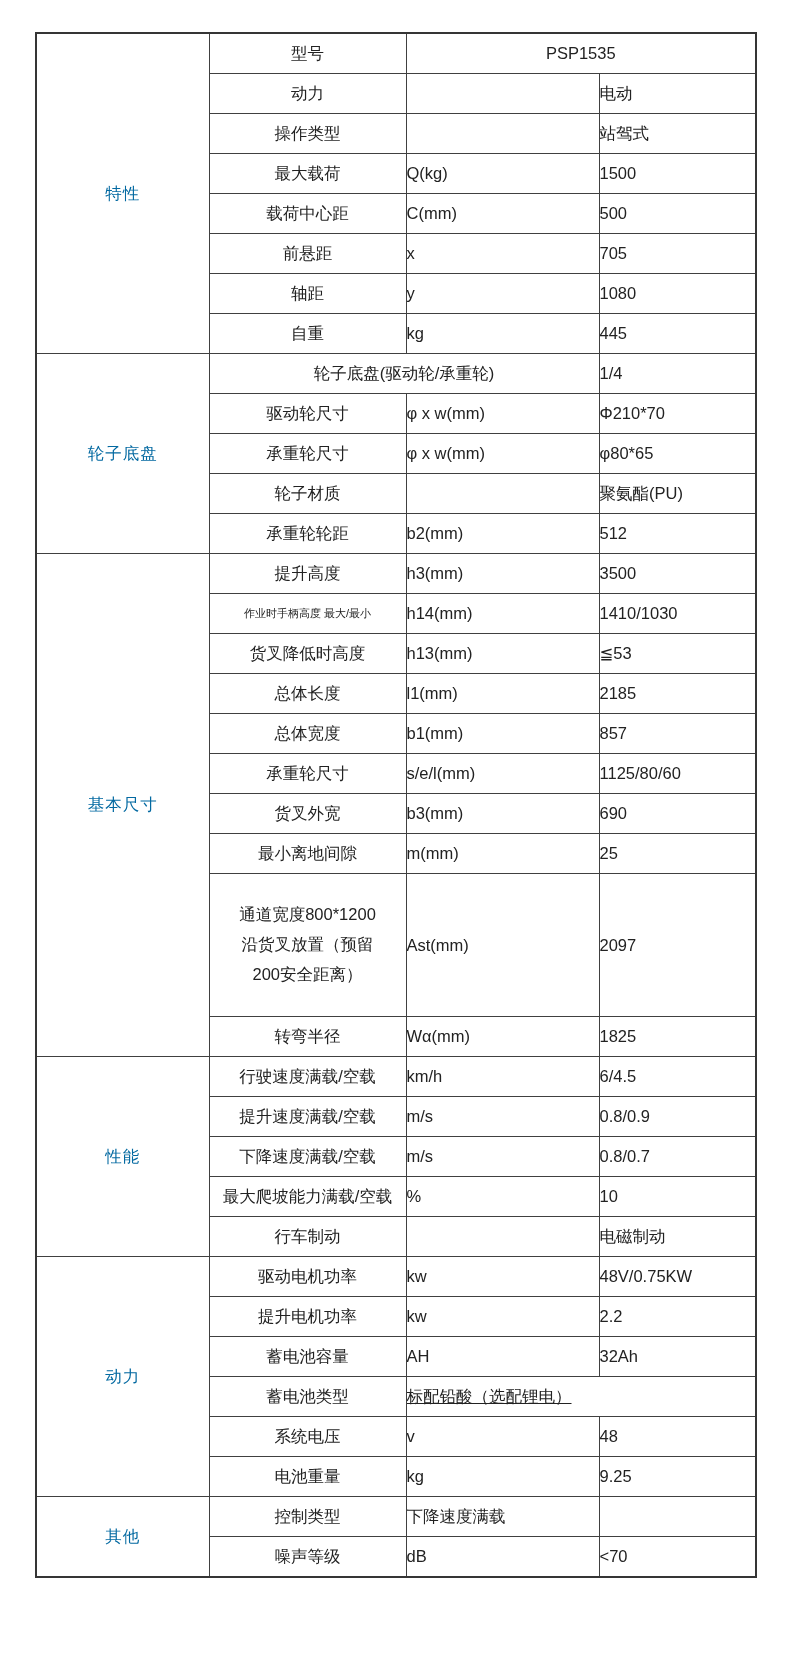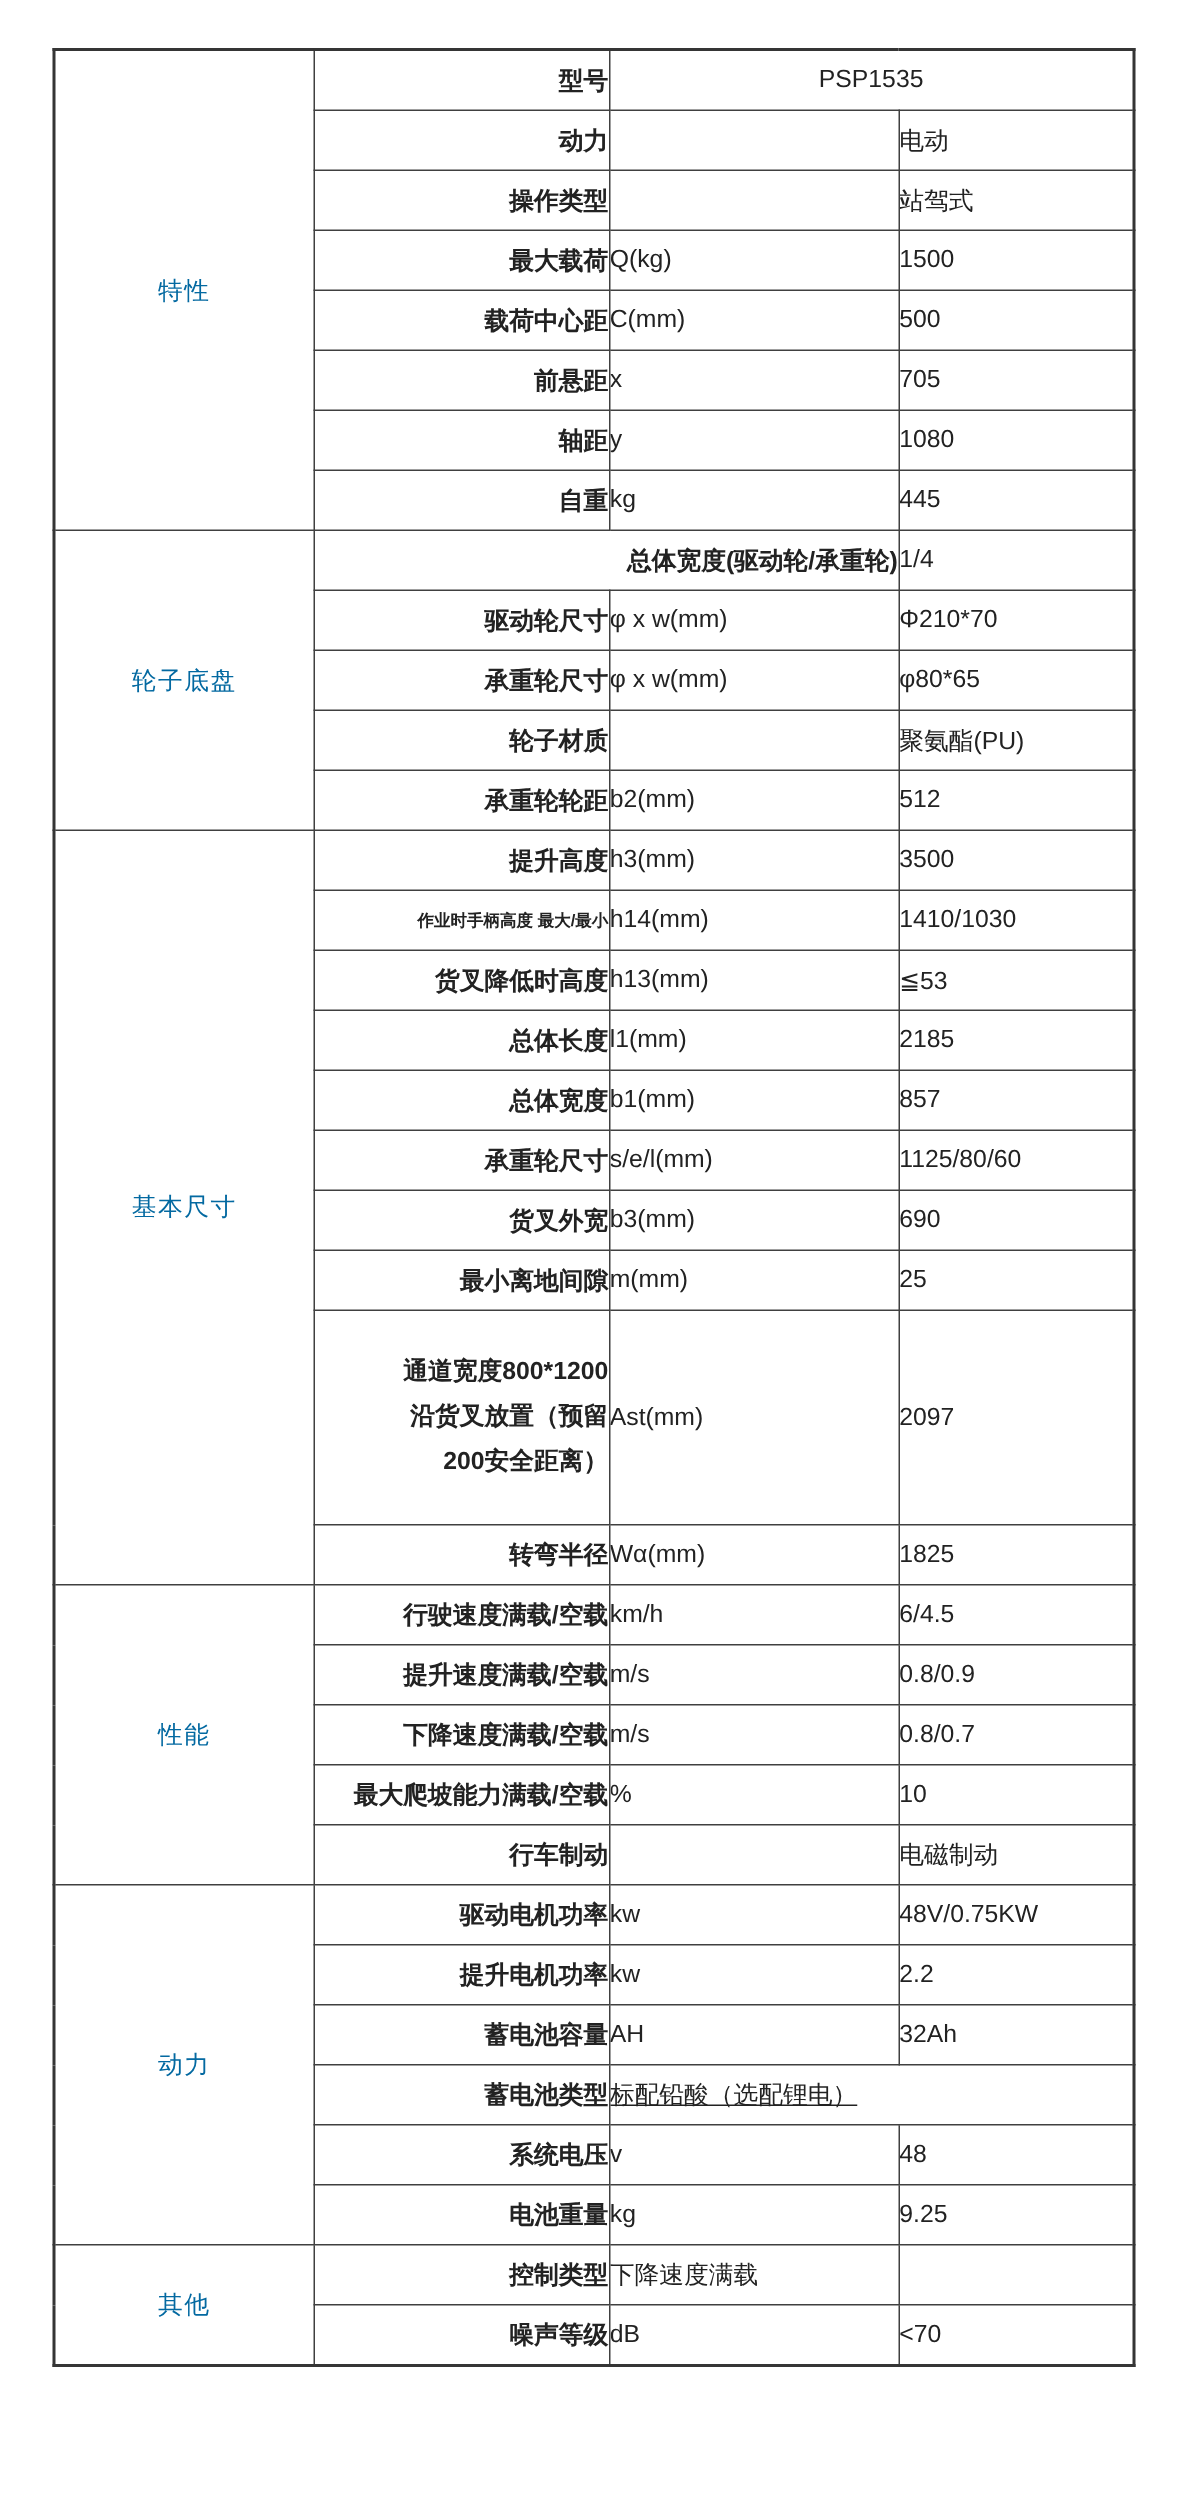--- a/index.html
+++ b/index.html
@@ -25,21 +25,21 @@
     padding: 0;
     vertical-align: middle;
     overflow: hidden;
   }
   .c-cat {
     text-align: center;
     font-size: 22px;
     color: #0369a1;
     letter-spacing: 1px;
   }
-  .c-label { text-align: right; padding: 0 8px 0 14px; font-weight: bold; }
+  .c-label { text-align: center; padding: 0 8px 0 14px; }
   .c-label.small { font-size: 11px; }
   .c-label .wrap { display: inline-block; max-width: 150px; line-height: 1.8; }
   .c-symbol { text-align: left; }
   .c-value { text-align: left; padding-left: 36px; margin-left: 20px; }
   .m-center { text-align: center; }
   .m-left { text-align: left; padding-left: 50px; text-decoration: underline; }
   tr.tall td { height: 142px; }
 </style>
 </head>
 <body>
@@ -90,21 +90,21 @@
       <td class="c-value">1080</td>
     </tr>
     <tr>
       <td class="c-label">自重</td>
       <td class="c-symbol">kg</td>
       <td class="c-value">445</td>
     </tr>
 
     <tr>
       <td class="c-cat" rowspan="5">轮子底盘</td>
-      <td class="c-label" colspan="2">总体宽度(驱动轮/承重轮)</td>
+      <td class="c-label" colspan="2">轮子底盘(驱动轮/承重轮)</td>
       <td class="c-value">1/4</td>
     </tr>
     <tr>
       <td class="c-label">驱动轮尺寸</td>
       <td class="c-symbol">φ x w(mm)</td>
       <td class="c-value">Φ210*70</td>
     </tr>
     <tr>
       <td class="c-label">承重轮尺寸</td>
       <td class="c-symbol">φ x w(mm)</td>

